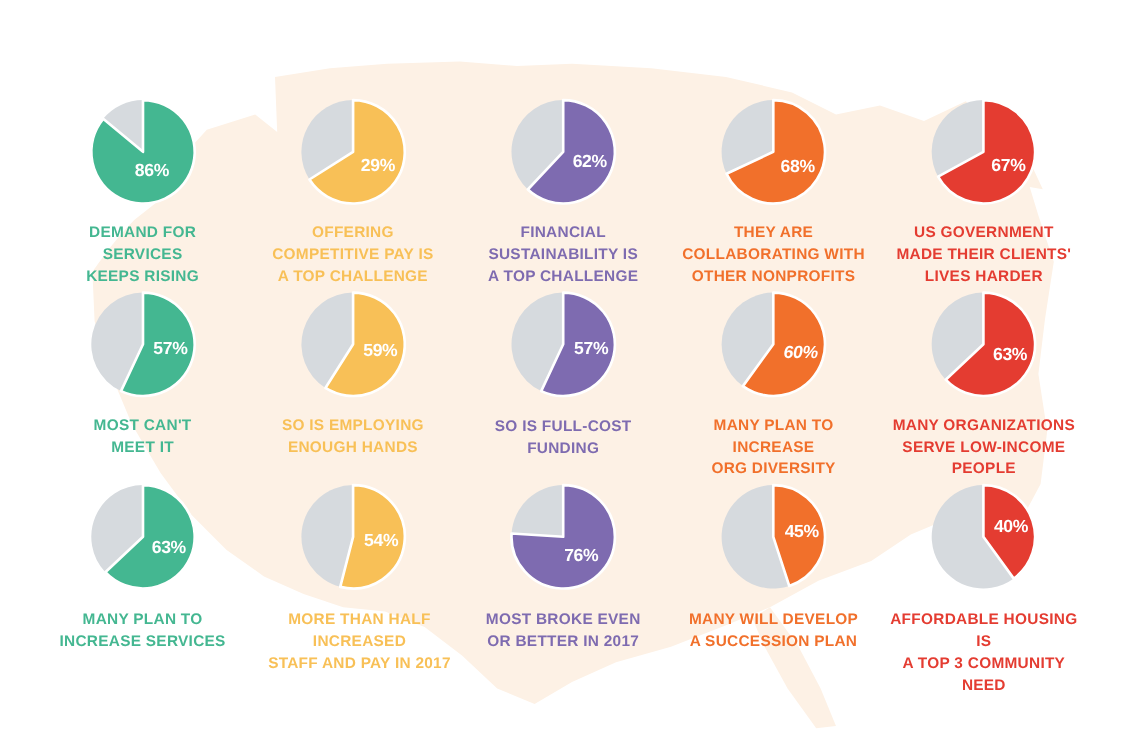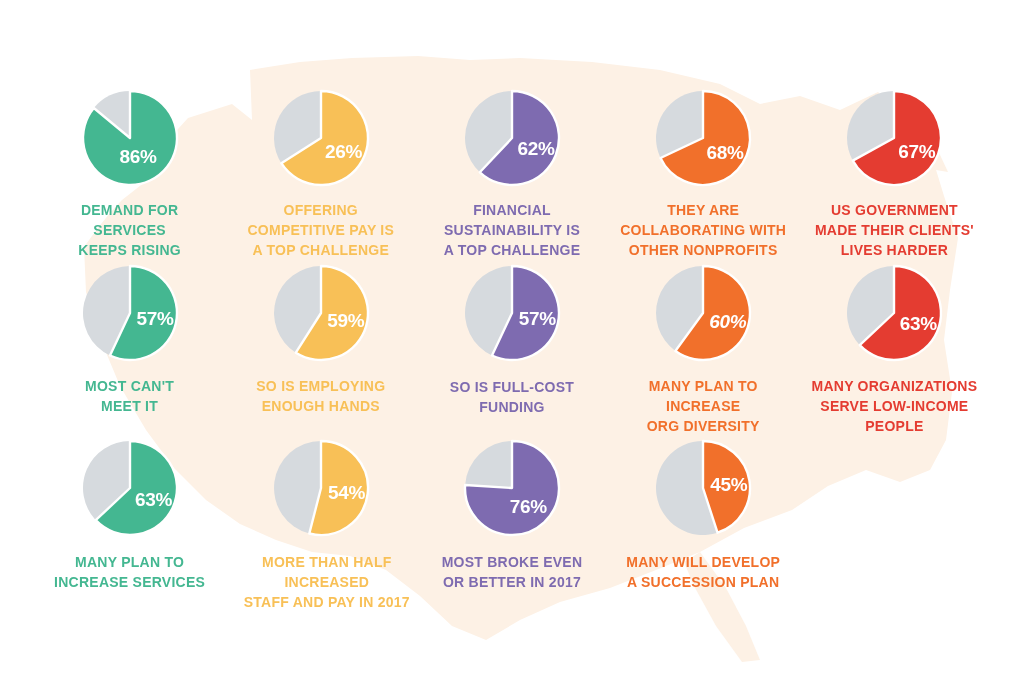--- a/index.html
+++ b/index.html
@@ -56,21 +56,21 @@
     width: 104px;
     height: 104px;
     flex: 0 0 auto;
   }
 
   .pie-wrap svg { display: block; width: 104px; height: 104px; }
 
   .pie-label {
     position: absolute;
     color: #ffffff;
-    font-size: 19px;
+    font-size: 16px;
     font-weight: 700;
     letter-spacing: -0.3px;
     line-height: 1;
     white-space: nowrap;
     text-shadow: 0 0 1px rgba(0,0,0,0.02);
   }
 
   .caption {
     margin-top: 11px;
     text-align: center;
@@ -122,21 +122,21 @@
         <div class="caption" style="color: rgb(68, 183, 145);">DEMAND FOR
 SERVICES
 KEEPS RISING</div>
       </div>
       <div class="stat-cell row-1">
         <div class="pie-wrap">
           <svg viewBox="0 0 104 104">
             <path d="M 52 52 L 12.32 77.18 A 47 47 0 0 1 52.00 5.00 Z" fill="#d6dade"></path>
             <path d="M 52 52 L 52.00 5.00 A 47 47 0 1 1 12.32 77.18 Z" fill="#f8c057" stroke="#ffffff" stroke-width="2.4" stroke-linejoin="round"></path>
           </svg>
-          <div class="pie-label" style="left: 74.784px; top: 64.5256px; transform: translate(-50%, -50%);">26%</div>
+          <div class="pie-label" style="left: 74.784px; top: 64.5256px; transform: translate(-50%, -50%);">29%</div>
         </div>
         <div class="caption" style="color: rgb(248, 192, 87);">OFFERING
 COMPETITIVE PAY IS
 A TOP CHALLENGE</div>
       </div>
       <div class="stat-cell row-1">
         <div class="pie-wrap">
           <svg viewBox="0 0 104 104">
             <path d="M 52 52 L 19.83 86.26 A 47 47 0 0 1 52.00 5.00 Z" fill="#d6dade"></path>
             <path d="M 52 52 L 52.00 5.00 A 47 47 0 1 1 19.83 86.26 Z" fill="#7e6bb0" stroke="#ffffff" stroke-width="2.4" stroke-linejoin="round"></path>
@@ -264,16 +264,25 @@
           <svg viewBox="0 0 104 104">
             <path d="M 52 52 L 66.52 96.70 A 47 47 0 1 1 52.00 5.00 Z" fill="#d6dade"></path>
             <path d="M 52 52 L 52.00 5.00 A 47 47 0 0 1 66.52 96.70 Z" fill="#f1702b" stroke="#ffffff" stroke-width="2.4" stroke-linejoin="round"></path>
           </svg>
           <div class="pie-label" style="left: 77.6799px; top: 47.9327px; transform: translate(-50%, -50%);">45%</div>
         </div>
         <div class="caption" style="color: rgb(241, 112, 43);">MANY WILL DEVELOP
 A SUCCESSION PLAN</div>
       </div>
       <div class="stat-cell row-3">
+        <div class="pie-wrap">
+          <svg viewBox="0 0 104 104">
+            <path d="M 52 52 L 79.63 90.02 A 47 47 0 1 1 52.00 5.00 Z" fill="#d6dade"></path>
+            <path d="M 52 52 L 52.00 5.00 A 47 47 0 0 1 79.63 90.02 Z" fill="#e43c31" stroke="#ffffff" stroke-width="2.4" stroke-linejoin="round"></path>
+          </svg>
+          <div class="pie-label" style="left: 76.7275px; top: 43.9656px; transform: translate(-50%, -50%);">40%</div>
+        </div>
+        <div class="caption" style="color: rgb(228, 60, 49);">AFFORDABLE HOUSING IS
+A TOP 3 COMMUNITY NEED</div>
       </div>
     </div>
 
 </div>
 
 </body></html>

